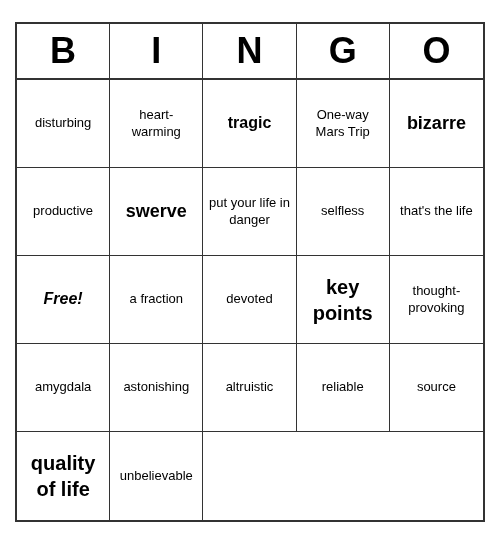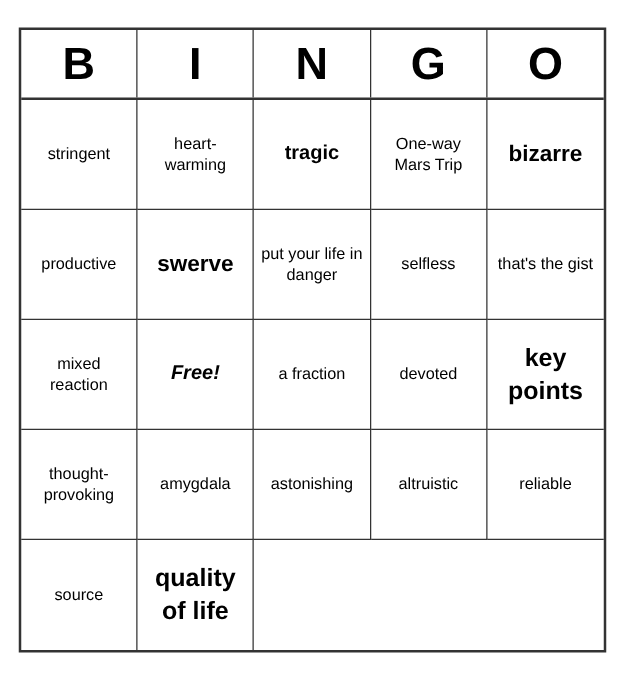--- a/index.html
+++ b/index.html
@@ -100,36 +100,36 @@
 
 <div class="bingo-card">
   <div class="bingo-header">
   <div class="bingo-header-cell">B</div>
       <div class="bingo-header-cell">I</div>
       <div class="bingo-header-cell">N</div>
       <div class="bingo-header-cell">G</div>
       <div class="bingo-header-cell">O</div>
     </div>
   <div class="bingo-grid">
-  <div class="bingo-cell normal">stringent</div>
+  <div class="bingo-cell normal">disturbing</div>
       <div class="bingo-cell normal">heart-warming</div>
       <div class="bingo-cell large-text">tragic</div>
       <div class="bingo-cell normal">One-way Mars Trip</div>
       <div class="bingo-cell medium-large">bizarre</div>
       <div class="bingo-cell normal">productive</div>
       <div class="bingo-cell medium-large">swerve</div>
       <div class="bingo-cell normal">put your life in danger</div>
       <div class="bingo-cell normal">selfless</div>
-      <div class="bingo-cell normal">that's the gist</div>
-      <div class="bingo-cell normal">mixed reaction</div>
+      <div class="bingo-cell normal">that's the life</div>
       <div class="bingo-cell free-space">Free!</div>
       <div class="bingo-cell normal">a fraction</div>
       <div class="bingo-cell normal">devoted</div>
       <div class="bingo-cell key-points">key points</div>
       <div class="bingo-cell normal">thought-provoking</div>
       <div class="bingo-cell normal">amygdala</div>
       <div class="bingo-cell normal">astonishing</div>
       <div class="bingo-cell normal">altruistic</div>
       <div class="bingo-cell normal">reliable</div>
       <div class="bingo-cell normal">source</div>
       <div class="bingo-cell quality-life">quality of life</div>
+      <div class="bingo-cell normal">unbelievable</div>
     </div>
 </div>
 
 </body></html>

